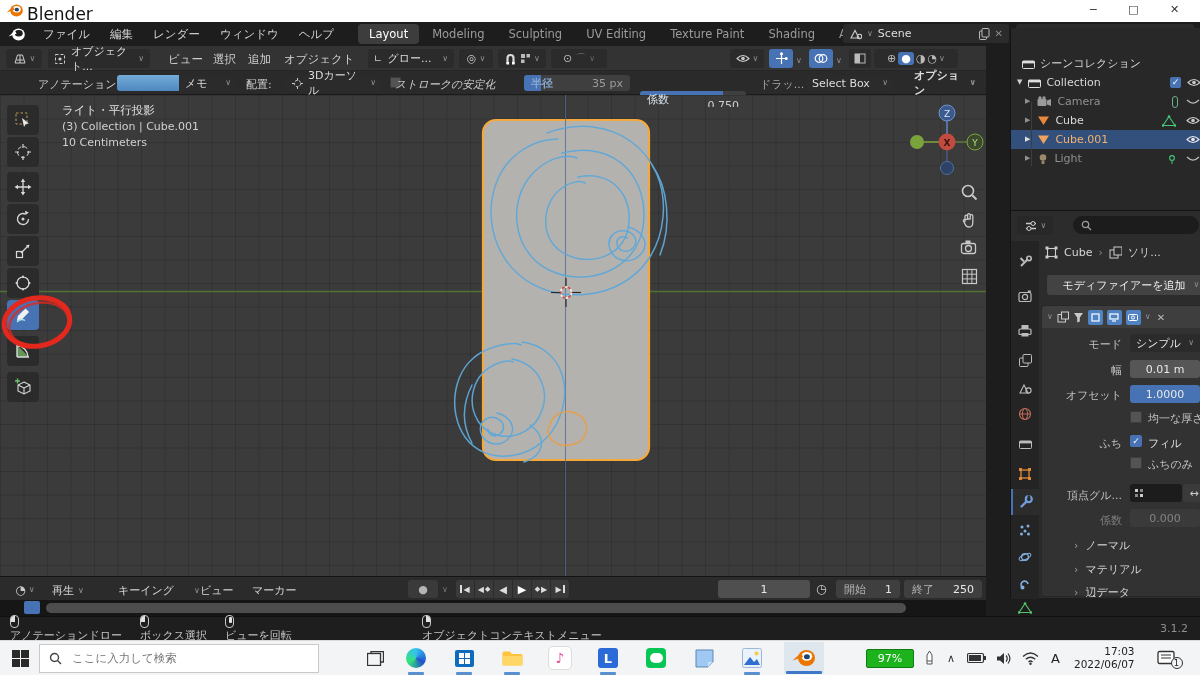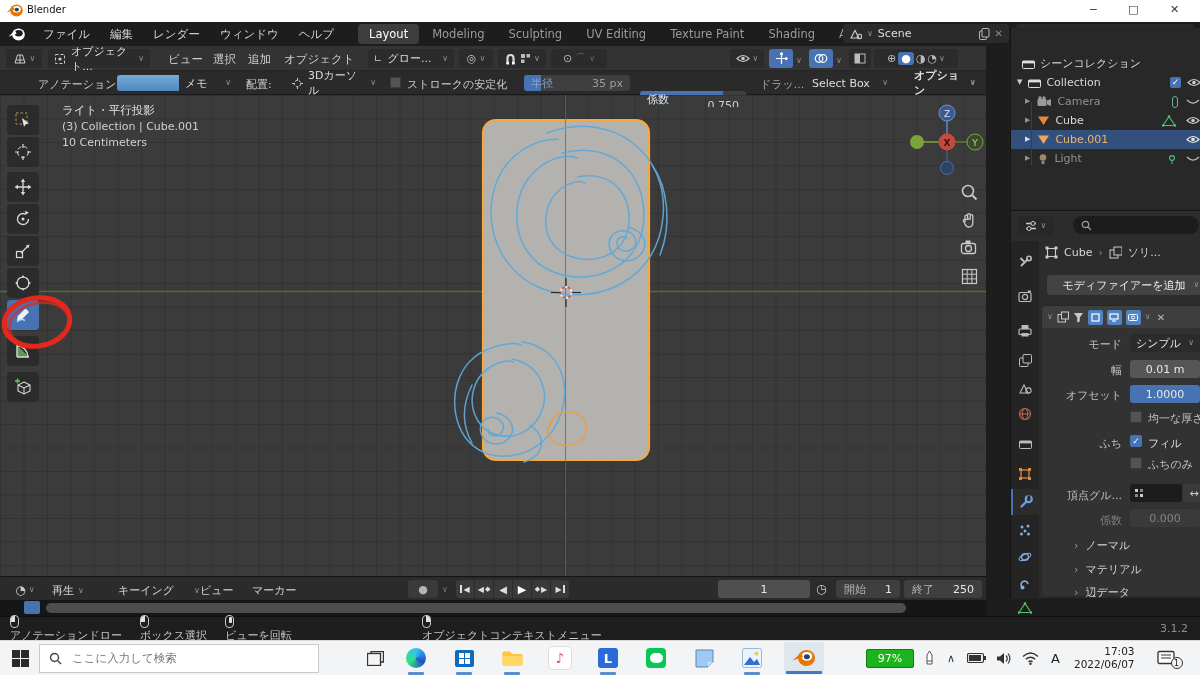--- a/index.html
+++ b/index.html
@@ -49,21 +49,21 @@
 
   <div class="ab fx" style="left:0;top:0;width:1200px;height:22px;background:#ffffff;">
     <span class="ab" style="left:6px;top:3px;">
       <svg width="17" height="15" viewBox="0 0 17 15">
           <ellipse cx="10.5" cy="7.5" rx="6.3" ry="6" fill="#ea7600"></ellipse>
           <ellipse cx="10.7" cy="6.3" rx="4" ry="3.3" fill="#fff"></ellipse>
           <ellipse cx="10.8" cy="6.6" rx="2.2" ry="1.9" fill="#1d4670"></ellipse>
           <path d="M0.5 9.5 L7 3.8 L8.6 6.8 Z" fill="#ea7600"></path>
         </svg>
     </span>
-    <span class="ab" style="left:27px;top:4px;color:#111;font-size:10px;">Blender</span>
+    <span class="ab" style="left:27px;top:4px;color:#111;font-size:17px;">Blender</span>
     <span class="ab" style="left:1090px;top:3px;color:#333;font-size:11px;">─</span>
     <span class="ab" style="left:1128px;top:3px;color:#333;font-size:11px;">□</span>
     <span class="ab" style="left:1170px;top:3px;color:#333;font-size:11px;">✕</span>
   </div>
 
   <div class="ab fx" style="left:0;top:22px;width:1200px;height:24px;background:#1d1d1d;">
     <span style="margin-left:8px;">
       <svg width="17" height="15" viewBox="0 0 17 15">
           <ellipse cx="10.5" cy="7.5" rx="6.3" ry="6" fill="#fff"></ellipse>
           <ellipse cx="10.7" cy="6.3" rx="4" ry="3.3" fill="#1d1d1d"></ellipse>
@@ -214,24 +214,24 @@
     <span class="ab" style="left:246px;top:6px;color:#cfcfcf;">配置:</span>
     <div class="dd ab" style="left:286px;top:4px;width:96px;height:16px;">
       <svg width="11" height="11">
           <circle cx="5.5" cy="5.5" r="3.2" fill="none" stroke="#ccc" stroke-dasharray="2.5 1.5"></circle>
           <path d="M5.5 0 V2.5 M5.5 8.5 V11 M0 5.5 H2.5 M8.5 5.5 H11" stroke="#ccc"></path>
         </svg>
       <span style="flex:1;">3Dカーソル</span>
       <span class="cr">∨</span>
     </div>
     <span class="cb ab" style="left:390px;top:6px;width:11px;height:11px;"></span>
-    <span class="ab" style="left:407px;top:6px;color:#cfcfcf;">ストロークの安定化</span>
+    <span class="ab" style="left:395px;top:6px;color:#cfcfcf;font-style:italic;">ストロークの安定化</span>
     <div class="slider ab" style="left:524px;top:4px;width:106px;">
       <i class="fill" style="width:16%;"></i>
-      <span style="color:#87a7d2;">半径</span>
+      <span style="color:#87a7d2;font-weight:bold;">半径</span>
       <span style="color:#9c9c9c;">35 px</span>
     </div>
     <div class="slider ab" style="left:640px;top:4px;width:106px;">
       <i class="fill" style="width:78%;"></i>
       <span style="color:#dfe7f2;">係数</span>
       <span style="color:#cfcfcf;margin-top:12px;">0.750</span>
     </div>
     <span class="ab" style="left:760px;top:6px;color:#a8a8a8;">ドラッ...</span>
     <div class="dd ab" style="left:806px;top:4px;width:88px;height:16px;">
       <span style="flex:1;">Select Box</span>

